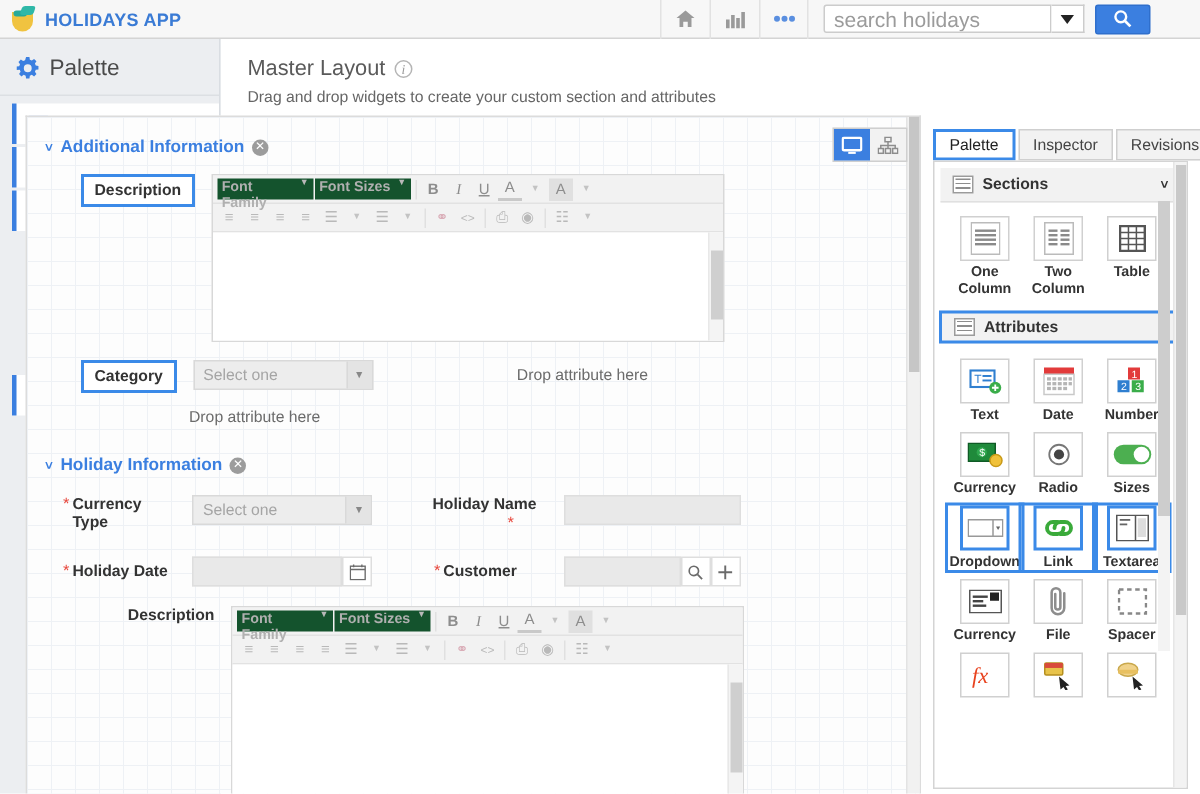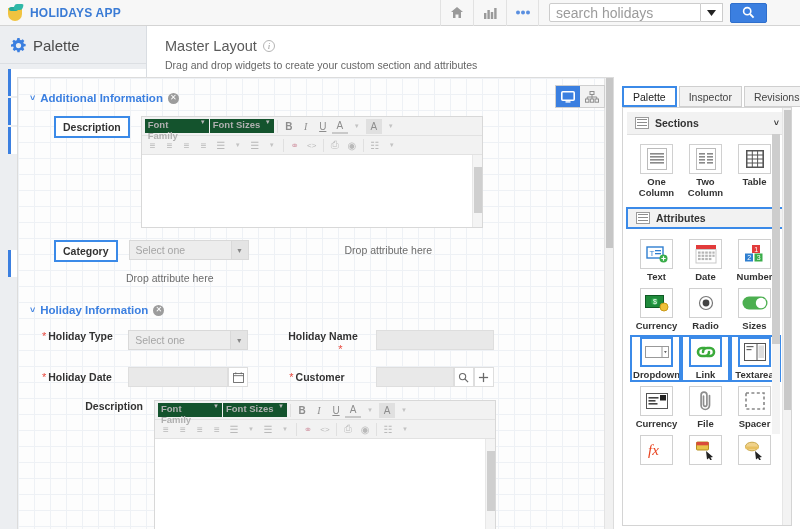--- a/index.html
+++ b/index.html
@@ -441,21 +441,21 @@
 
     <div class="section" style="left:12px; top:226px; width:570px;">
       <div class="sec-title">
         <span class="cv">˅</span>
         <span class="nm">Holiday Information</span>
         <span class="sec-x">✕</span>
       </div>
 
       <div style="display:flex; align-items:flex-start; margin:14px 0 0 12px;">
         <span class="req">*</span>
-        <span class="plainlabel" style="width:72px">Holiday Type</span>
+        <span class="plainlabel" style="width:72px">Currency Type</span>
         <div class="select" style="margin-left:8px">
           <span class="ph">Select one</span>
           <span class="ar">▼</span>
         </div>
         <div style="position:relative; margin-left:40px; width:88px;">
           <span class="plainlabel">Holiday Name</span>
           <span class="req" style="position:absolute; left:50px; top:13px;">*</span>
         </div>
         <div class="flatfield" style="width:118px;"></div>
       </div>

